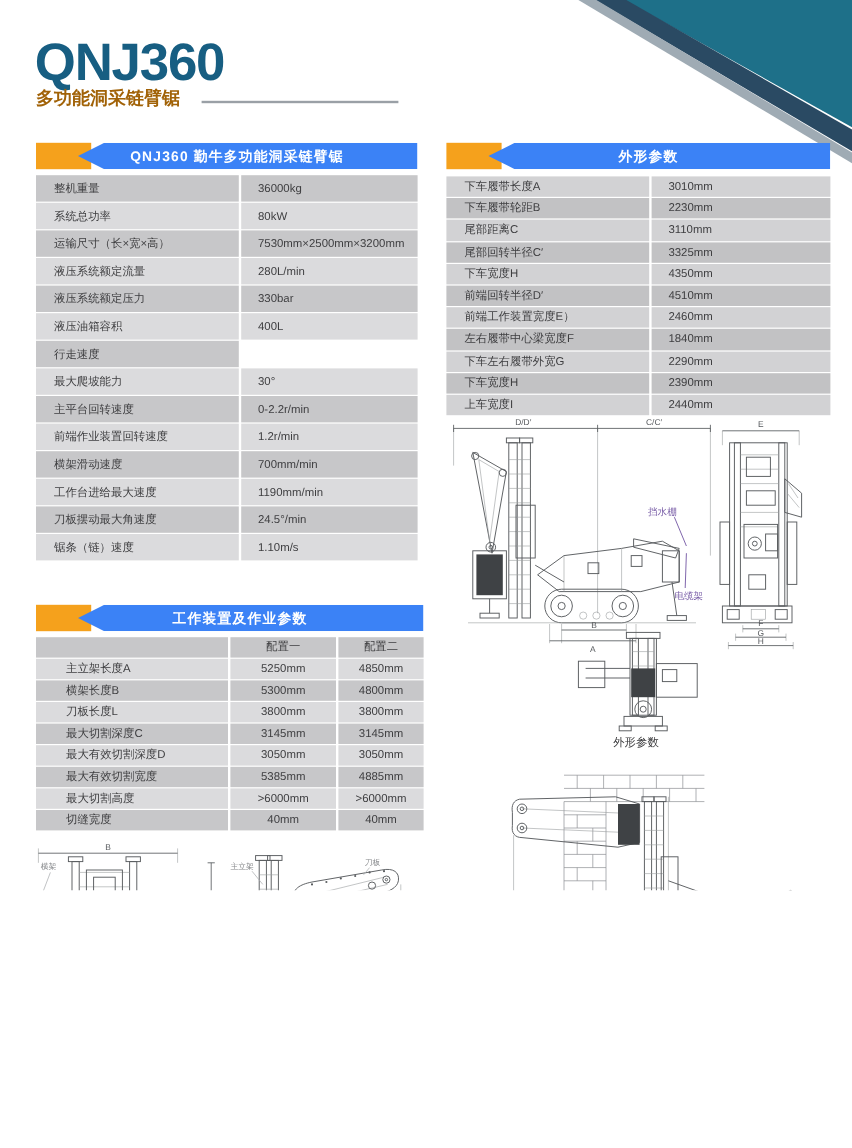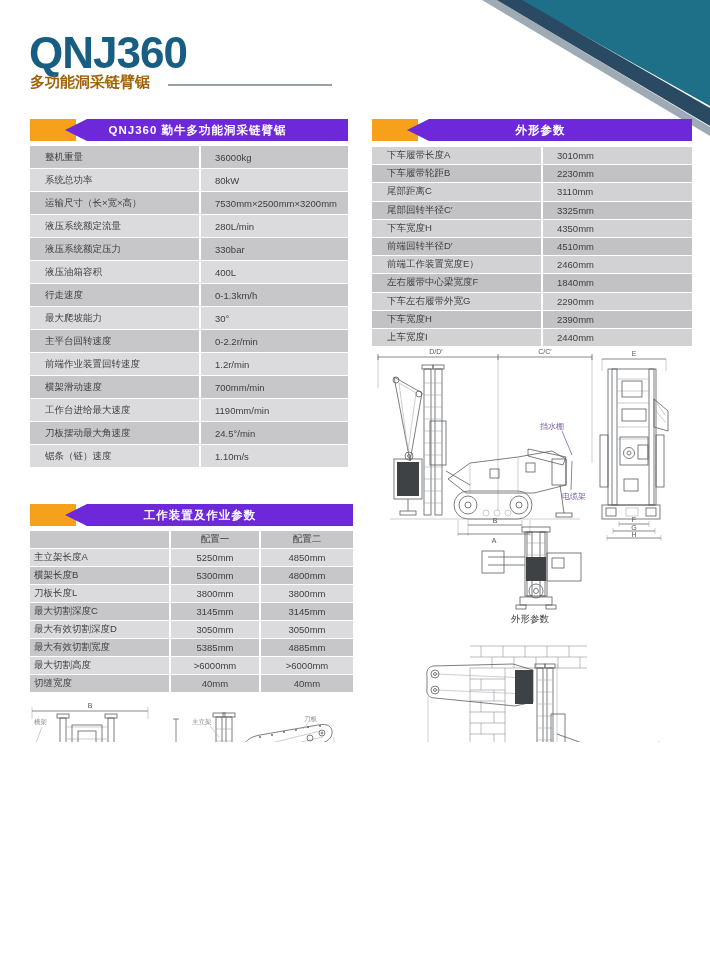--- a/index.html
+++ b/index.html
@@ -9,21 +9,21 @@
 
   
   .title{position:absolute;left:29px;top:28px;font-size:44px;font-weight:bold;
          color:#175E82;letter-spacing:-1px;}
   .subtitle{position:absolute;left:30px;top:73px;font-size:15px;font-weight:bold;color:#a16207;}
   .title-rule{position:absolute;left:168px;top:84px;width:164px;height:2px;background:#9AA0A6;}
 
   
   .sec-header{position:absolute;height:22px;}
   .hdr-orange{position:absolute;left:0;top:0;width:46px;height:100%;background:#F5A11C;}
-  .hdr-dark{position:absolute;left:0;top:0;right:0;bottom:0;background:#6d28d9;
+  .hdr-dark{position:absolute;left:0;top:0;right:0;bottom:0;background:#3b82f6;
             clip-path:polygon(40px 0,100% 0,100% 100%,40px 100%,18px 50%);
             display:flex;align-items:center;justify-content:center;
             color:#fff;font-size:11.5px;font-weight:bold;letter-spacing:1px;margin-left:17px;}
 
   
   .tbl{position:absolute;}
   .r{display:flex;margin-bottom:1px;}
   .c{display:flex;align-items:center;color:#3E3E40;font-size:9.5px;}
   .l{width:154px;margin-right:2px;padding-left:15px;}
   .v{flex:1;padding-left:14px;}
@@ -32,21 +32,21 @@
   #spec-table .r:nth-child(odd) .c{background:#C7C7C9;}
   #spec-table .r:nth-child(even) .c{background:#DBDBDD;}
   #shape-table{left:372px;top:147px;width:320px;}
   #shape-table .r{height:17.2px;}
   #shape-table .r:nth-child(odd) .c{background:#D2D2D4;}
   #shape-table .r:nth-child(even) .c{background:#C2C2C4;}
   #work-table{left:30px;top:531px;width:323px;text-align:center;}
   #work-table .r{height:17px;}
   #work-table .r:nth-child(odd) .c{background:#C7C7C9;}
   #work-table .r:nth-child(even) .c{background:#DBDBDD;}
-  .wl{width:135px;margin-right:2px;padding-left:4px;}
+  .wl{width:135px;margin-right:2px;padding-left:25px;}
   .w1{width:88px;margin-right:2px;justify-content:center;padding-left:0;}
   .w2{flex:1;justify-content:center;padding-left:0;}
 
   
   .ln{stroke:#5A5D60;stroke-width:0.8;fill:none;}
   .lt{stroke:#9A9DA0;stroke-width:0.5;fill:none;}
   .brick{stroke:#8F9296;stroke-width:0.6;fill:none;}
   .dk{fill:#3F4245;stroke:none;}
   .dim{stroke:#55585C;stroke-width:0.7;fill:none;}
   .dimtxt{font-size:7px;fill:#55585C;text-anchor:middle;}
@@ -106,21 +106,20 @@
     <div class="r">
         <span class="c l">液压系统额定压力</span>
         <span class="c v">330bar</span>
       </div>
     <div class="r">
         <span class="c l">液压油箱容积</span>
         <span class="c v">400L</span>
       </div>
     <div class="r">
         <span class="c l">行走速度</span>
-        <span class="c v">0-1.3km/h</span>
       </div>
     <div class="r">
         <span class="c l">最大爬坡能力</span>
         <span class="c v">30°</span>
       </div>
     <div class="r">
         <span class="c l">主平台回转速度</span>
         <span class="c v">0-2.2r/min</span>
       </div>
     <div class="r">

